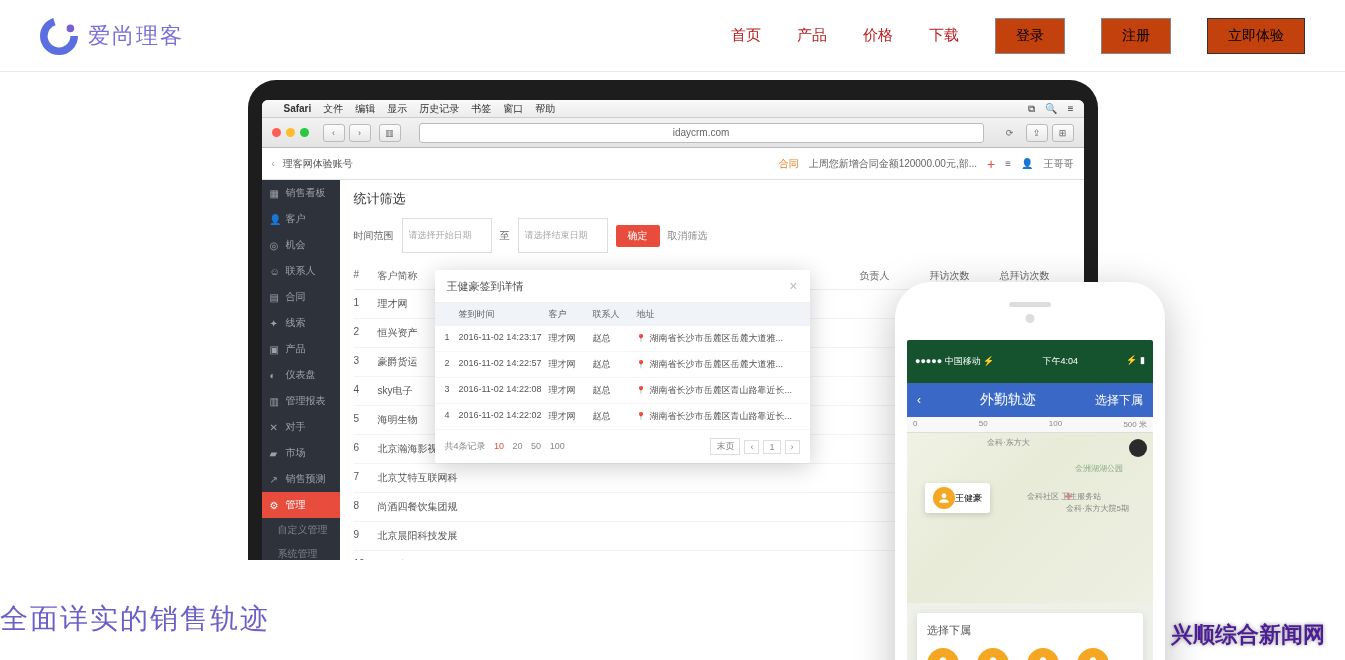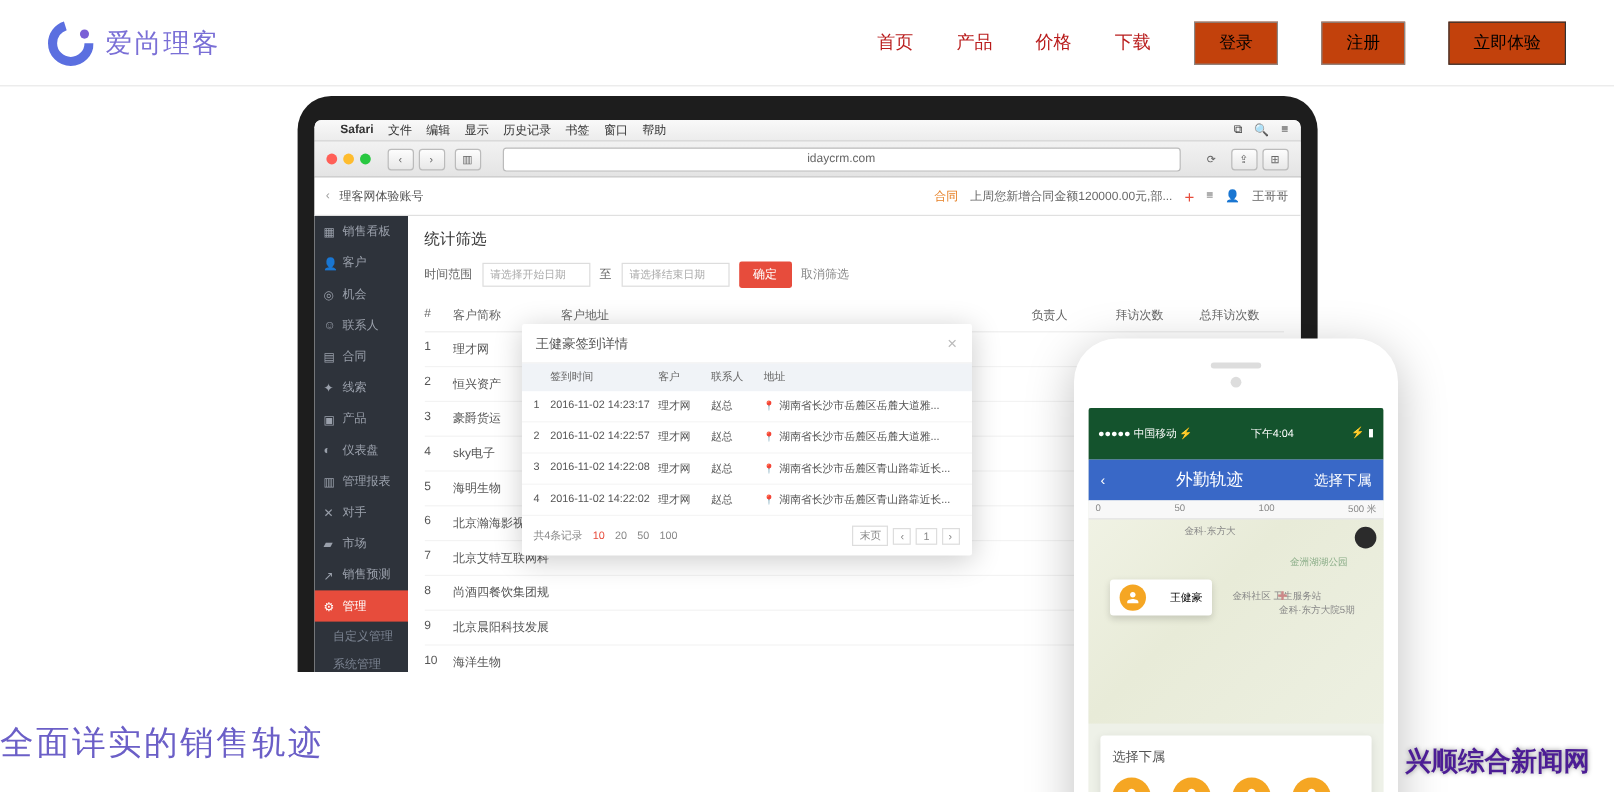--- a/index.html
+++ b/index.html
@@ -48,21 +48,21 @@
     .app-body { display: flex; height: calc(100% - 80px); }
     .sidebar { width: 78px; background: #2e333b; color: #9aa0ab; font-size: 10px; }
     .sb-item { display: flex; align-items: center; gap: 6px; padding: 6px 8px; cursor: pointer; }
     .sb-item.active { background: #e74c3c; color: #fff; }
     .sb-sub { padding: 5px 8px 5px 16px; font-size: 10px; color: #7a8290; }
     .sb-ico { width: 10px; height: 10px; display: inline-block; }
     
     .main { flex: 1; background: #fff; padding: 10px 14px; position: relative; }
     .main-title { font-size: 13px; color: #333; margin-bottom: 10px; }
     .filter-row { display: flex; align-items: center; gap: 8px; font-size: 10px; color: #666; margin-bottom: 10px; }
-    .inp { width: 90px; height: 20px; border: 1px solid #ddd; padding: 0 6px; font-size: 9px; color: #aaa; display: flex; align-items: center; }
+    .inp { width: 90px; height: 35px; border: 1px solid #ddd; padding: 0 6px; font-size: 9px; color: #aaa; display: flex; align-items: center; }
     .btn-red { background: #e74c3c; color: #fff; border: none; padding: 4px 12px; font-size: 10px; border-radius: 2px; }
     .btn-link { color: #888; font-size: 10px; }
     
     .tbl { width: 100%; font-size: 10px; }
     .tbl-hd { display: flex; color: #666; padding: 6px 0; border-bottom: 1px solid #eee; }
     .tbl-row { display: flex; padding: 7px 0; border-bottom: 1px solid #f3f3f3; color: #555; }
     .c-idx { width: 24px; } .c-name { width: 90px; } .c-addr { flex: 1; } .c-own { width: 70px; } .c-v1 { width: 70px; } .c-v2 { width: 70px; }
     
     
     .modal { position: absolute; left: 95px; top: 90px; width: 375px; background: #fff; box-shadow: 0 4px 24px rgba(0,0,0,.2); border-radius: 2px; }
@@ -82,21 +82,21 @@
     .phone::after { content: ''; position: absolute; top: 32px; left: 50%; transform: translateX(-50%); width: 9px; height: 9px; background: #ddd; border-radius: 50%; }
     .ph-screen { width: 100%; background: #eef1e8; border-radius: 2px; overflow: hidden; }
     .ph-status { background: #14532d; color: #fff; font-size: 9px; padding: 15px 8px; display: flex; justify-content: space-between; }
     .ph-nav { background: #3968c7; color: #fff; display: flex; align-items: center; justify-content: space-between; padding: 8px 10px; font-size: 12px; }
     .ph-nav .ctr { font-size: 14px; }
     .ph-ruler { background: #f8f8f8; font-size: 8px; color: #888; padding: 2px 6px; display: flex; justify-content: space-between; border-bottom: 1px solid #ddd; }
     .ph-map { height: 170px; background: linear-gradient(135deg,#f0f2e4 0%,#e8ebd8 40%,#edf0e2 100%); position: relative; }
     .map-label { position: absolute; font-size: 8px; color: #888; }
     .ml1 { top: 4px; left: 80px; } .ml2 { top: 30px; right: 30px; color: #8aad88; } .ml3 { top: 58px; left: 120px; } .ml4 { top: 70px; right: 24px; } .ml5 { top: 58px; right: 80px; color: #c88; font-size: 10px; }
     .compass { position: absolute; top: 6px; right: 6px; width: 18px; height: 18px; background: #2b2b2b; border-radius: 50%; }
-    .avatar-pin { position: absolute; top: 50px; left: 18px; display: flex; align-items: center; gap: 20px; background: #fff; padding: 4px 8px; border-radius: 3px; box-shadow: 0 2px 6px rgba(0,0,0,.15); font-size: 9px; }
+    .avatar-pin { position: absolute; top: 50px; left: 18px; display: flex; align-items: center; gap: 0; background: #fff; padding: 4px 8px; border-radius: 3px; box-shadow: 0 2px 6px rgba(0,0,0,.15); font-size: 9px; }
     .av { width: 22px; height: 22px; border-radius: 50%; background: #f5a623; display: flex; align-items: center; justify-content: center; }
     .av svg { width: 14px; height: 14px; }
     .ph-panel { background: #fff; margin: 10px; border-radius: 3px; box-shadow: 0 2px 8px rgba(0,0,0,.1); padding: 10px; }
     .ph-panel-title { font-size: 11px; color: #555; margin-bottom: 10px; }
     .ph-avatars { display: flex; gap: 18px; flex-wrap: wrap; }
     .ph-av-item { display: flex; flex-direction: column; align-items: center; gap: 4px; font-size: 9px; color: #666; }
     .ph-av-item .av { width: 32px; height: 32px; }
     .ph-av-item .av svg { width: 20px; height: 20px; }
     
     

